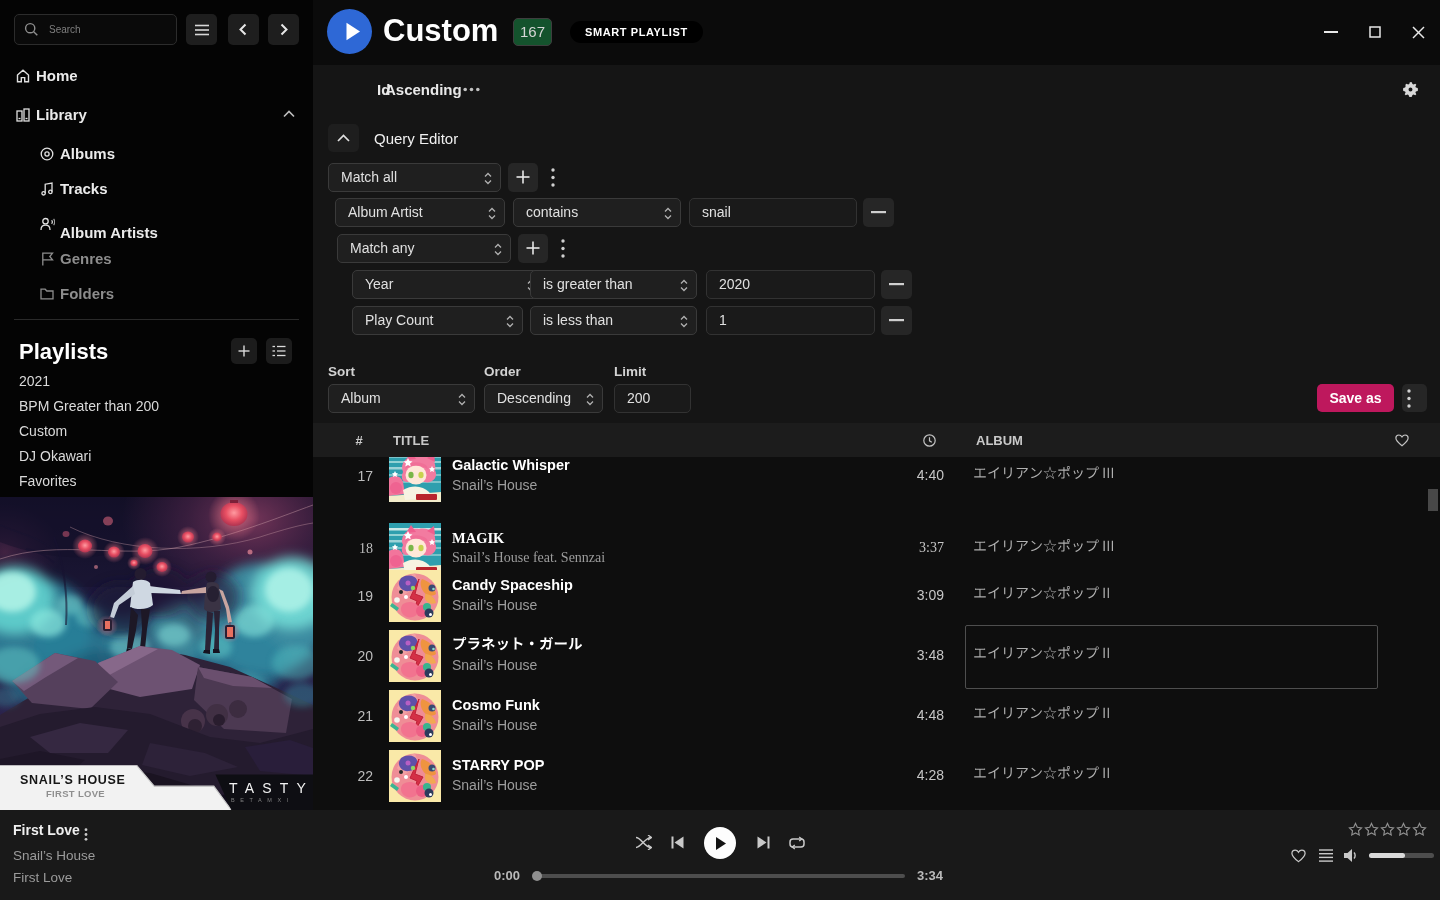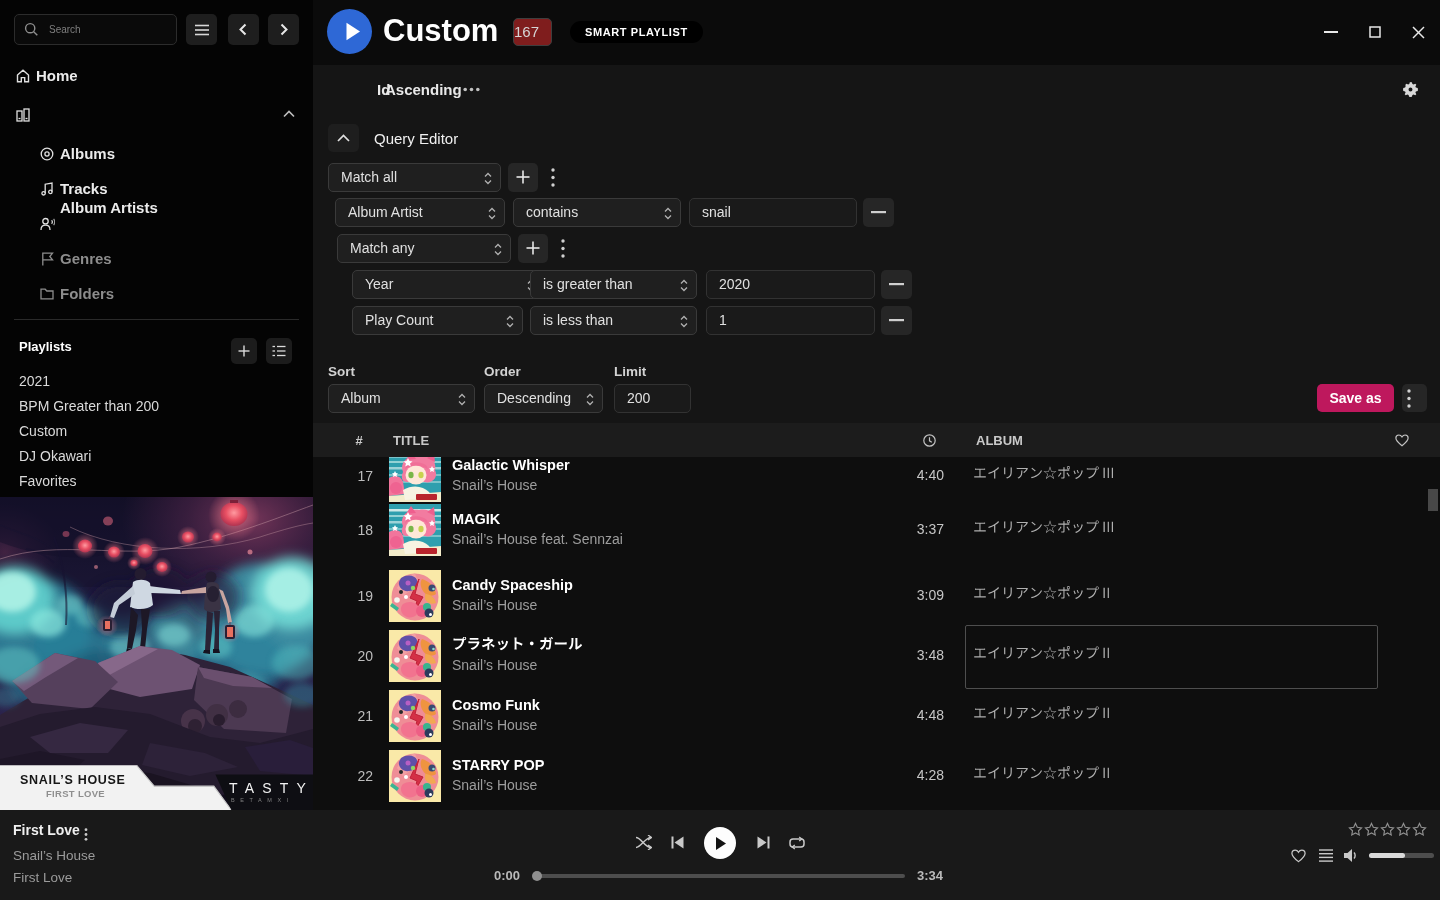--- a/index.html
+++ b/index.html
@@ -22,22 +22,22 @@
   .sub .tx { left:60px; }
   .dim, .dim svg { color:#8d8d8d; }
   .pl-item { position:absolute; left:19px; color:#dadada; font-size:14px; }
 
   
   #main { position:absolute; left:313px; top:0; width:1127px; height:810px; background:#151515; }
   #topband { position:absolute; left:0; top:0; width:1127px; height:65px; background:#0b0b0b; }
   #playbtn { position:absolute; left:14px; top:9px; width:45px; height:45px; border-radius:50%;
     background:#2e68d6; }
   #title { position:absolute; left:70px; top:13px; font-size:31px; font-weight:bold; color:#fff; letter-spacing:0px;}
-  #count { position:absolute; left:200px; top:18px; width:39px; height:28px; background:#7f1d1d;
-    border:1px solid #3e3e3e; border-radius:5px; color:#d6d6d6; font-size:15px; 
+  #count { position:absolute; left:200px; top:18px; width:39px; height:28px; background:#14532d;
+    border:1px solid #3e3e3e; border-radius:5px; color:#d6d6d6; font-size:15px; text-align:center;
     line-height:26px; }
   #smartpl { position:absolute; left:257px; top:21px; height:22px; background:#000; border-radius:11px;
     color:#fff; font-size:11px; font-weight:bold; letter-spacing:0.6px; line-height:22px; padding:0 15px; }
   #idlbl { position:absolute; left:22px; top:81px; font-size:15px; font-weight:bold; color:#e8e8e8;margin-left:42px; }
   #asclbl { position:absolute; left:72px; top:81px; font-size:15px; font-weight:bold; color:#e8e8e8; }
 
   .sel { position:absolute; background:#1f1f1f; border:1px solid #3a3a3a; border-radius:5px;
     color:#e0e0e0; font-size:14px; height:29px; line-height:27px; padding-left:12px; }
   .inp { position:absolute; background:#1a1a1a; border:1px solid #323232; border-radius:5px;
     color:#e0e0e0; font-size:14px; height:29px; line-height:27px; padding-left:12px; }
@@ -90,20 +90,23 @@
   <svg class="abs" style="left:277px; top:23px;" width="13" height="13" viewBox="0 0 13 13" fill="none" stroke="#e8e8e8" stroke-width="2">
       <path d="M4.5 1.5 L9.5 6.5 L4.5 11.5"></path>
     </svg>
 
   <div class="nav-item" style="top:63px;">
       <span class="tx">Home</span>
     </div>
   <svg class="abs" style="left:16px; top:69px;" width="14" height="14" viewBox="0 0 14 14" fill="none" stroke="#e0e0e0" stroke-width="1.4">
       <path d="M1.5 6 L7 1.2 L12.5 6 V12.7 H8.7 V8.6 H5.3 V12.7 H1.5 Z"></path>
     </svg>
+  <div class="nav-item" style="top:102px;">
+      <span class="tx">Library</span>
+    </div>
   <svg class="abs" style="left:16px; top:108px;" width="14" height="14" viewBox="0 0 14 14" fill="none" stroke="#e0e0e0" stroke-width="1.3">
       <rect x="1" y="3" width="5" height="10"></rect>
       <rect x="8" y="1" width="5" height="12"></rect>
       <line x1="2.5" y1="10.5" x2="4.5" y2="10.5"></line>
       <line x1="9.5" y1="10.5" x2="11.5" y2="10.5"></line>
     </svg>
   <svg class="abs" style="left:283px; top:110px;" width="12" height="8" viewBox="0 0 12 8" fill="none" stroke="#bdbdbd" stroke-width="1.6">
       <path d="M1 6.5 L6 1.5 L11 6.5"></path>
     </svg>
 
@@ -115,21 +118,21 @@
       <circle cx="7" cy="7" r="2.1"></circle>
     </svg>
   <div class="nav-item sub" style="top:176px;">
       <span class="tx">Tracks</span>
     </div>
   <svg class="abs" style="left:41px; top:182px;" width="13" height="14" viewBox="0 0 13 14" fill="none" stroke="#e0e0e0" stroke-width="1.3">
       <path d="M4.2 11.2 V2.2 L11 1 V9.8"></path>
       <circle cx="2.6" cy="11.3" r="1.7"></circle>
       <circle cx="9.4" cy="9.9" r="1.7"></circle>
     </svg>
-  <div class="nav-item sub" style="top:195px;">
+  <div class="nav-item sub" style="top:220px;">
       <span class="tx">Album Artists</span>
     </div>
   <svg class="abs" style="left:40px; top:217px;" width="15" height="14" viewBox="0 0 15 14" fill="none" stroke="#e0e0e0" stroke-width="1.3">
       <circle cx="5.5" cy="4.2" r="2.7"></circle>
       <path d="M1 13 C1 9.8 3 8.2 5.5 8.2 C8 8.2 10 9.8 10 13"></path>
       <path d="M11.7 3.2 C12.5 4.2 12.5 5.8 11.7 6.8" stroke-width="1.2"></path>
       <path d="M13.6 1.8 C15 3.4 15 6.6 13.6 8.2" stroke-width="1.2" opacity="0.7"></path>
     </svg>
   <div class="nav-item sub dim" style="top:246px;">
       <span class="tx">Genres</span>
@@ -138,21 +141,21 @@
       <path d="M1.8 13.5 V1.2 H11.5 L8.8 4.5 L11.5 7.8 H1.8"></path>
     </svg>
   <div class="nav-item sub dim" style="top:281px;">
       <span class="tx">Folders</span>
     </div>
   <svg class="abs" style="left:40px; top:288px;" width="14" height="12" viewBox="0 0 14 12" fill="none" stroke="#8d8d8d" stroke-width="1.3">
       <path d="M1 10.8 V1.2 H5.2 L6.8 3 H13 V10.8 Z"></path>
     </svg>
 
   <div style="position:absolute; left:14px; top:319px; width:285px; height:1px; background:#2a2a2a;"></div>
-  <div style="position:absolute; left:19px; top:339px; font-size:13px; font-weight:bold; color:#fff;">Playlists</div>
+  <div style="position:absolute; left:19px; top:339px; font-size:22px; font-weight:bold; color:#fff;">Playlists</div>
   <div class="sq-btn" style="left:231px; top:338px; width:26px; height:26px; background:#1c1c1c;"></div>
   <div class="sq-btn" style="left:266px; top:338px; width:26px; height:26px; background:#1c1c1c;"></div>
   <svg class="abs" style="left:238px; top:345px;" width="12" height="12" viewBox="0 0 12 12" stroke="#dcdcdc" stroke-width="1.4">
       <line x1="6" y1="0.5" x2="6" y2="11.5"></line>
       <line x1="0.5" y1="6" x2="11.5" y2="6"></line>
     </svg>
   <svg class="abs" style="left:272px; top:345px;" width="14" height="12" viewBox="0 0 14 12" stroke="#dcdcdc" stroke-width="1.3">
       <line x1="0.5" y1="1.5" x2="3" y2="1.5"></line>
       <line x1="5" y1="1.5" x2="13.5" y2="1.5"></line>
       <line x1="0.5" y1="6" x2="3" y2="6"></line>
@@ -543,21 +546,21 @@
       <svg class="thumb abs" style="left:76px; top:2px;" width="52" height="52">
           <use href="#artA"></use>
         </svg>
       <div class="t1">Galactic Whisper</div>
       <div class="t2">Snail’s House</div>
       <div class="dur">4:40</div>
       <svg class="abs" style="left:660px; top:18px;" width="146" height="17">
           <use href="#jp3" fill="#b0b0b0"></use>
         </svg>
     </div>
-    <div class="row" style="top:45px;">
+    <div class="row" style="top:64px;font-family:Liberation Serif, serif;">
       <div class="num">18</div>
       <svg class="thumb abs" style="left:76px; top:2px;" width="52" height="52">
           <use href="#artA"></use>
         </svg>
       <div class="t1">MAGIK</div>
       <div class="t2">Snail’s House feat. Sennzai</div>
       <div class="dur">3:37</div>
       <svg class="abs" style="left:660px; top:18px;" width="146" height="17">
           <use href="#jp3" fill="#b0b0b0"></use>
         </svg>

